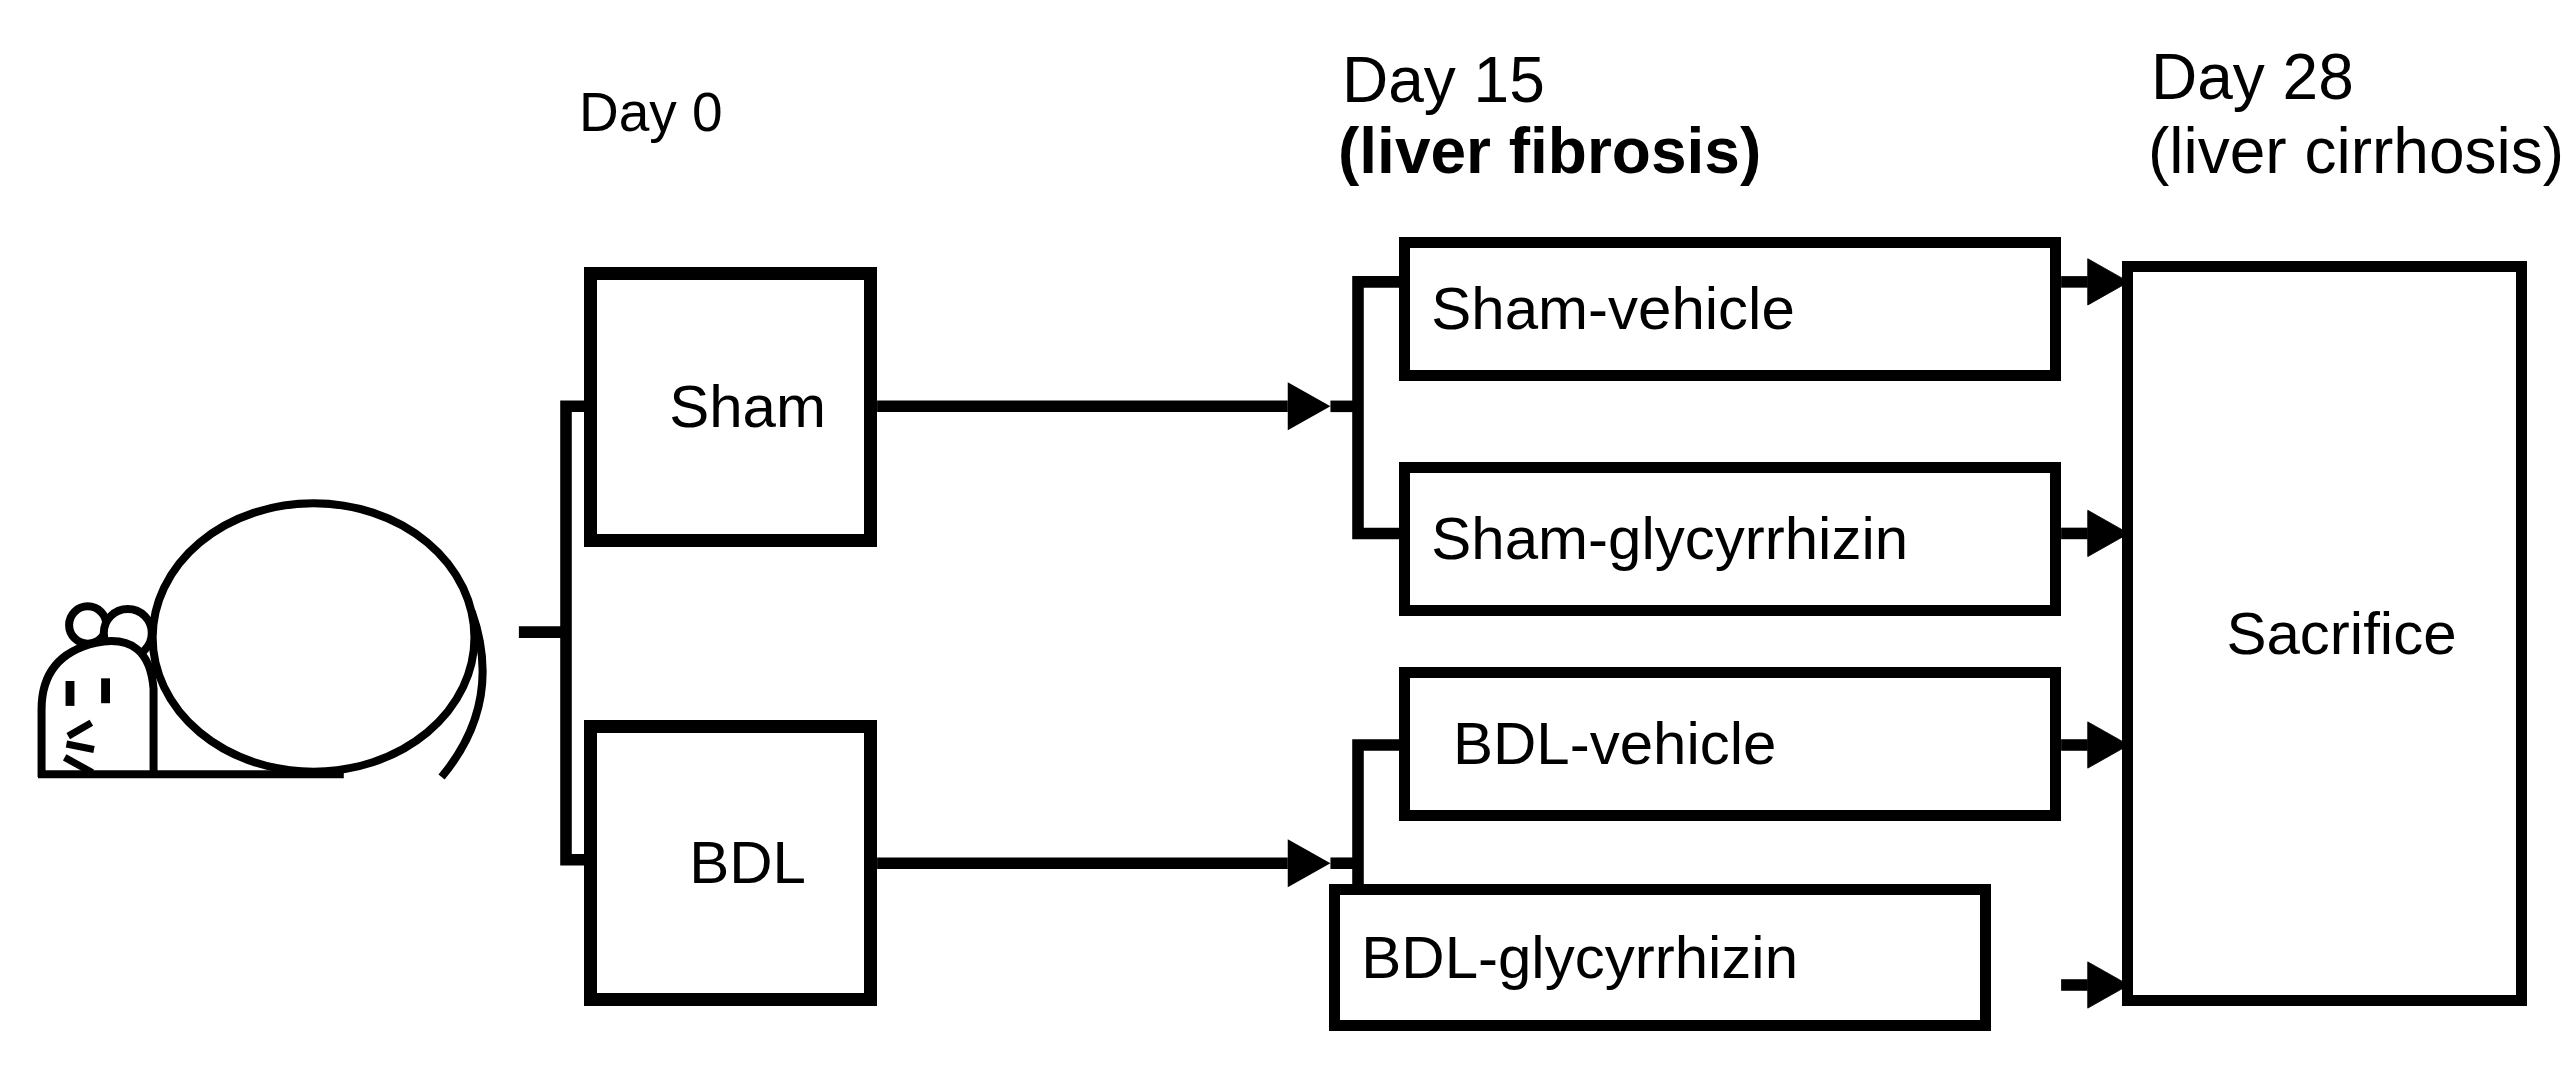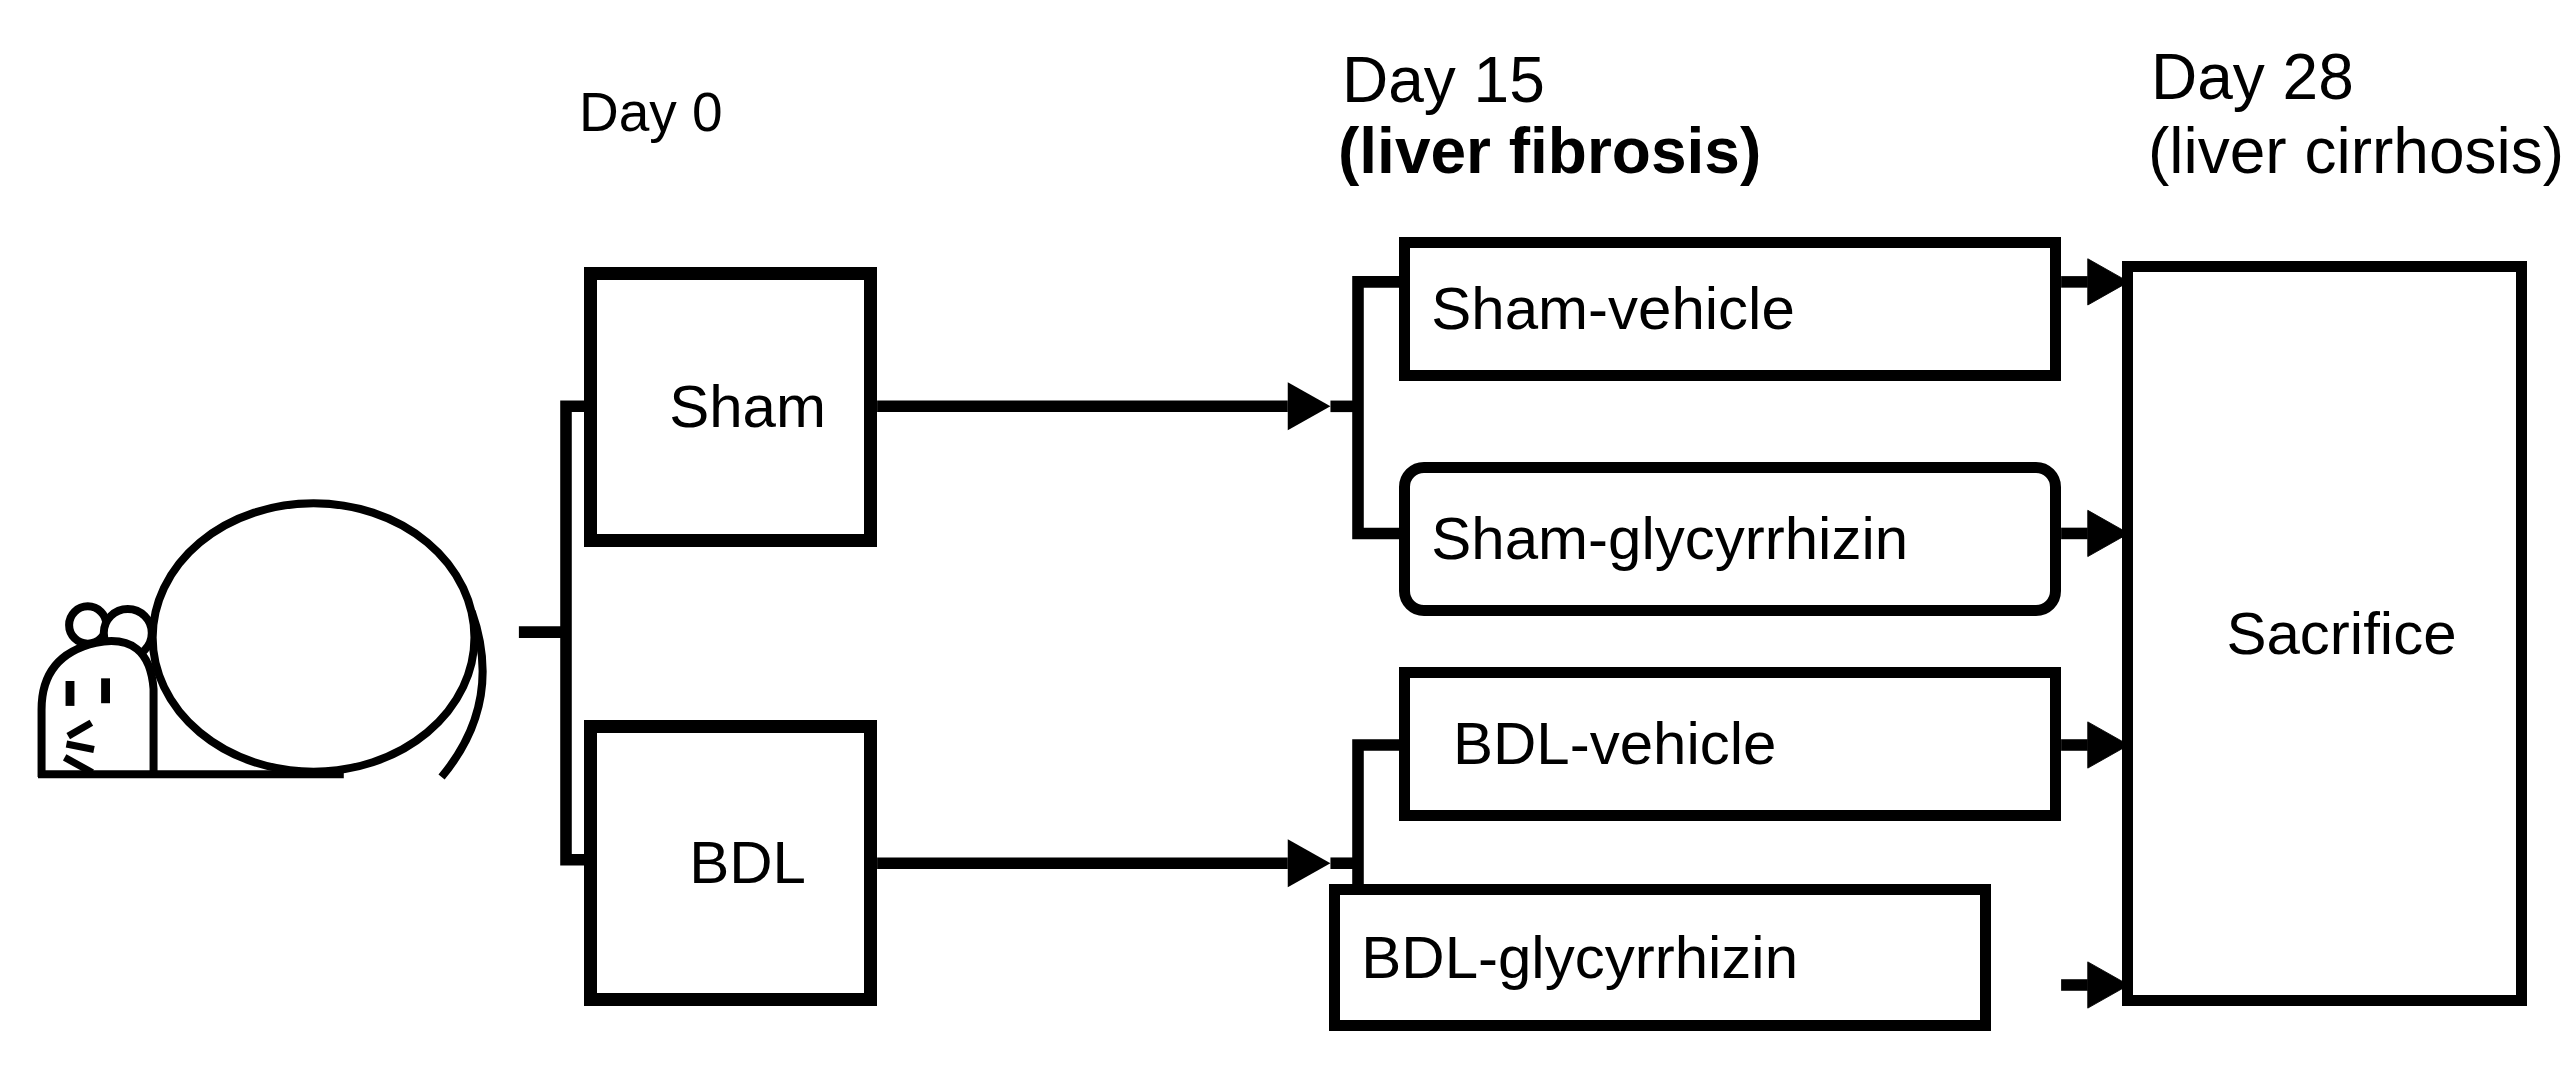--- a/index.html
+++ b/index.html
@@ -109,21 +109,21 @@
   <div class="box thick center" style="left:578px; top:267px; width:293px; height:280px;">
     <span>Sham</span>
   </div>
   <div class="box thick center" style="left:578px; top:720px; width:293px; height:286px;text-align:right;">
     <span>BDL</span>
   </div>
 
   <div class="box padded" style="left:1393px; top:237px; width:662px; height:144px;">
     <span>Sham-vehicle</span>
   </div>
-  <div class="box padded" style="left:1393px; top:462px; width:662px; height:154px;border-radius:25px;">
+  <div class="box padded" style="left:1393px; top:462px; width:662px; height:154px;">
     <span>Sham-glycyrrhizin</span>
   </div>
   <div class="box padded" style="left:1393px; top:667px; width:662px; height:154px;padding-left:43px;">
     <span>BDL-vehicle</span>
   </div>
   <div class="box padded" style="left:1323px; top:884px; width:662px; height:147px;">
     <span>BDL-glycyrrhizin</span>
   </div>
 
   <div class="box center" style="left:2116px; top:261px; width:405px; height:745px;">

